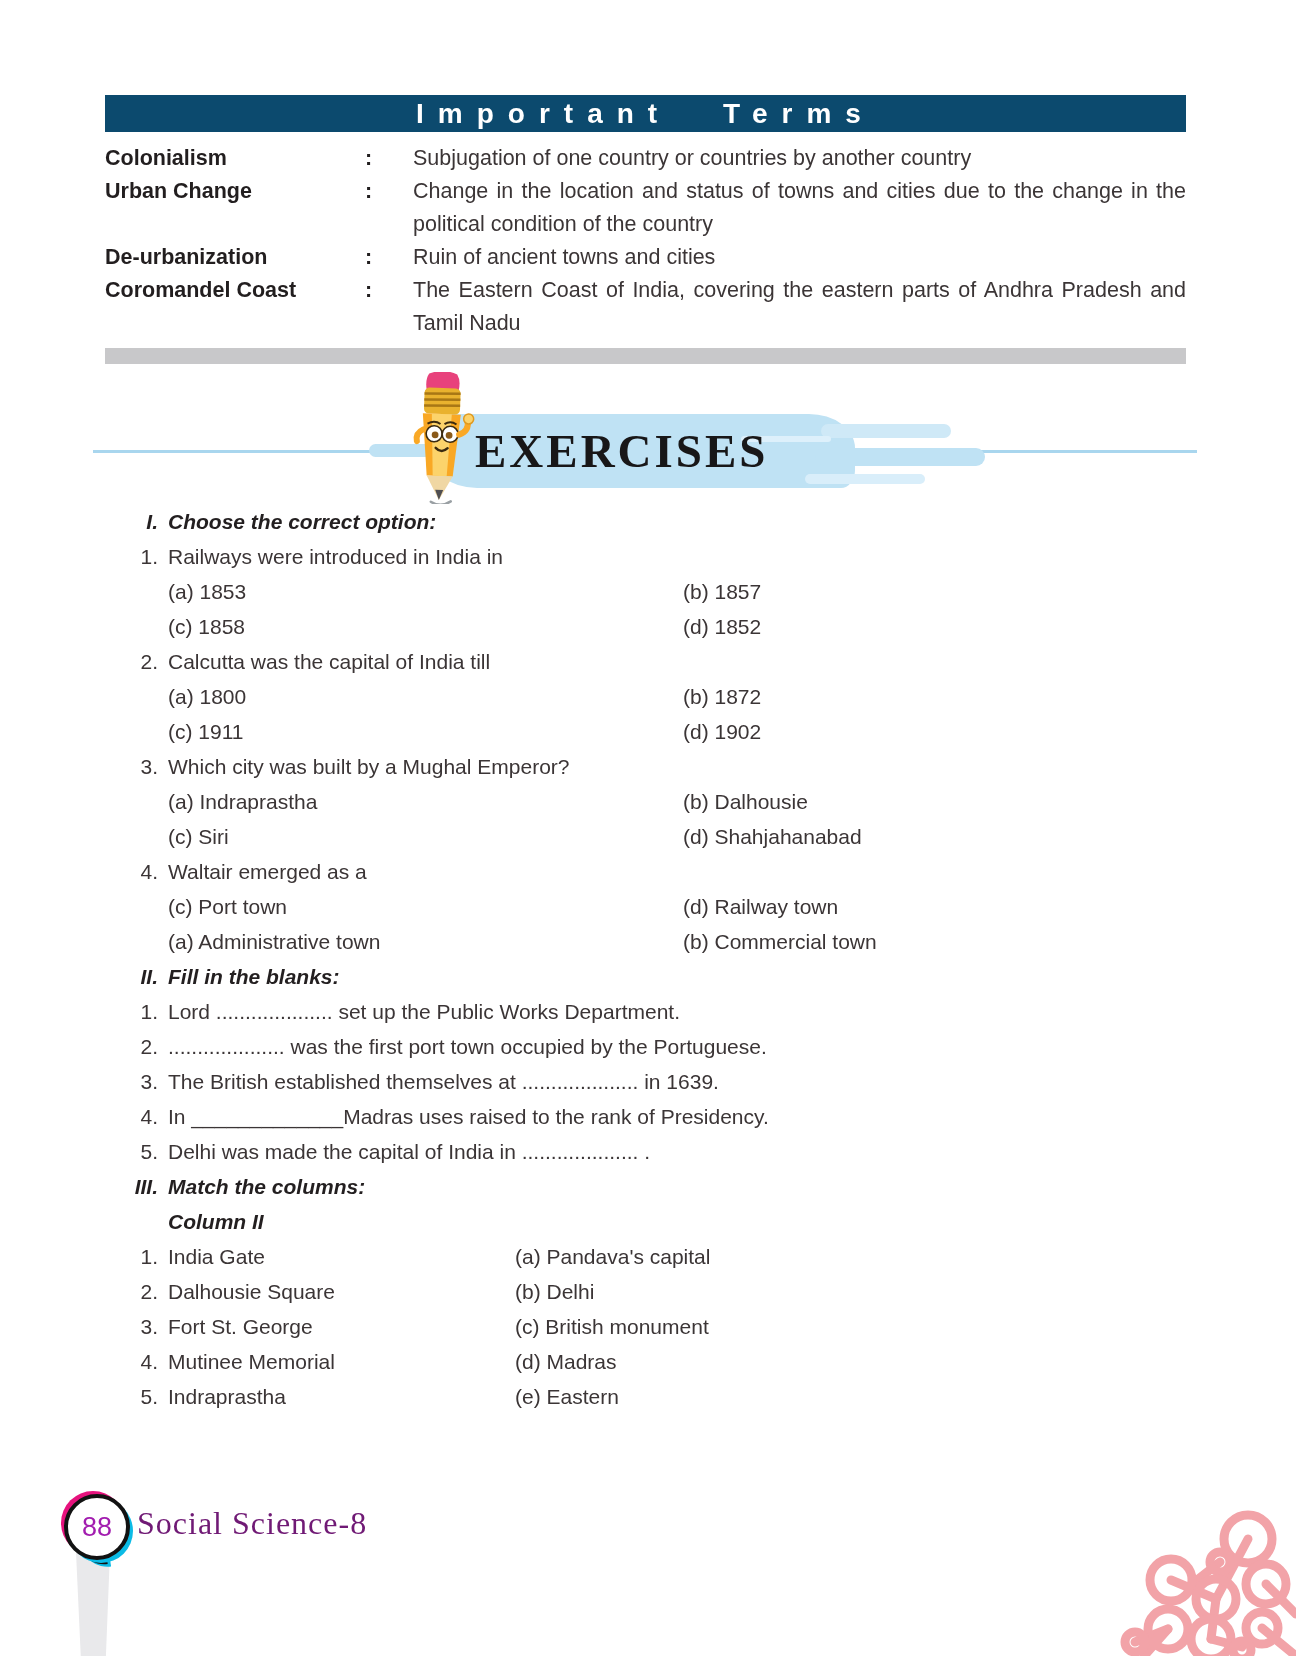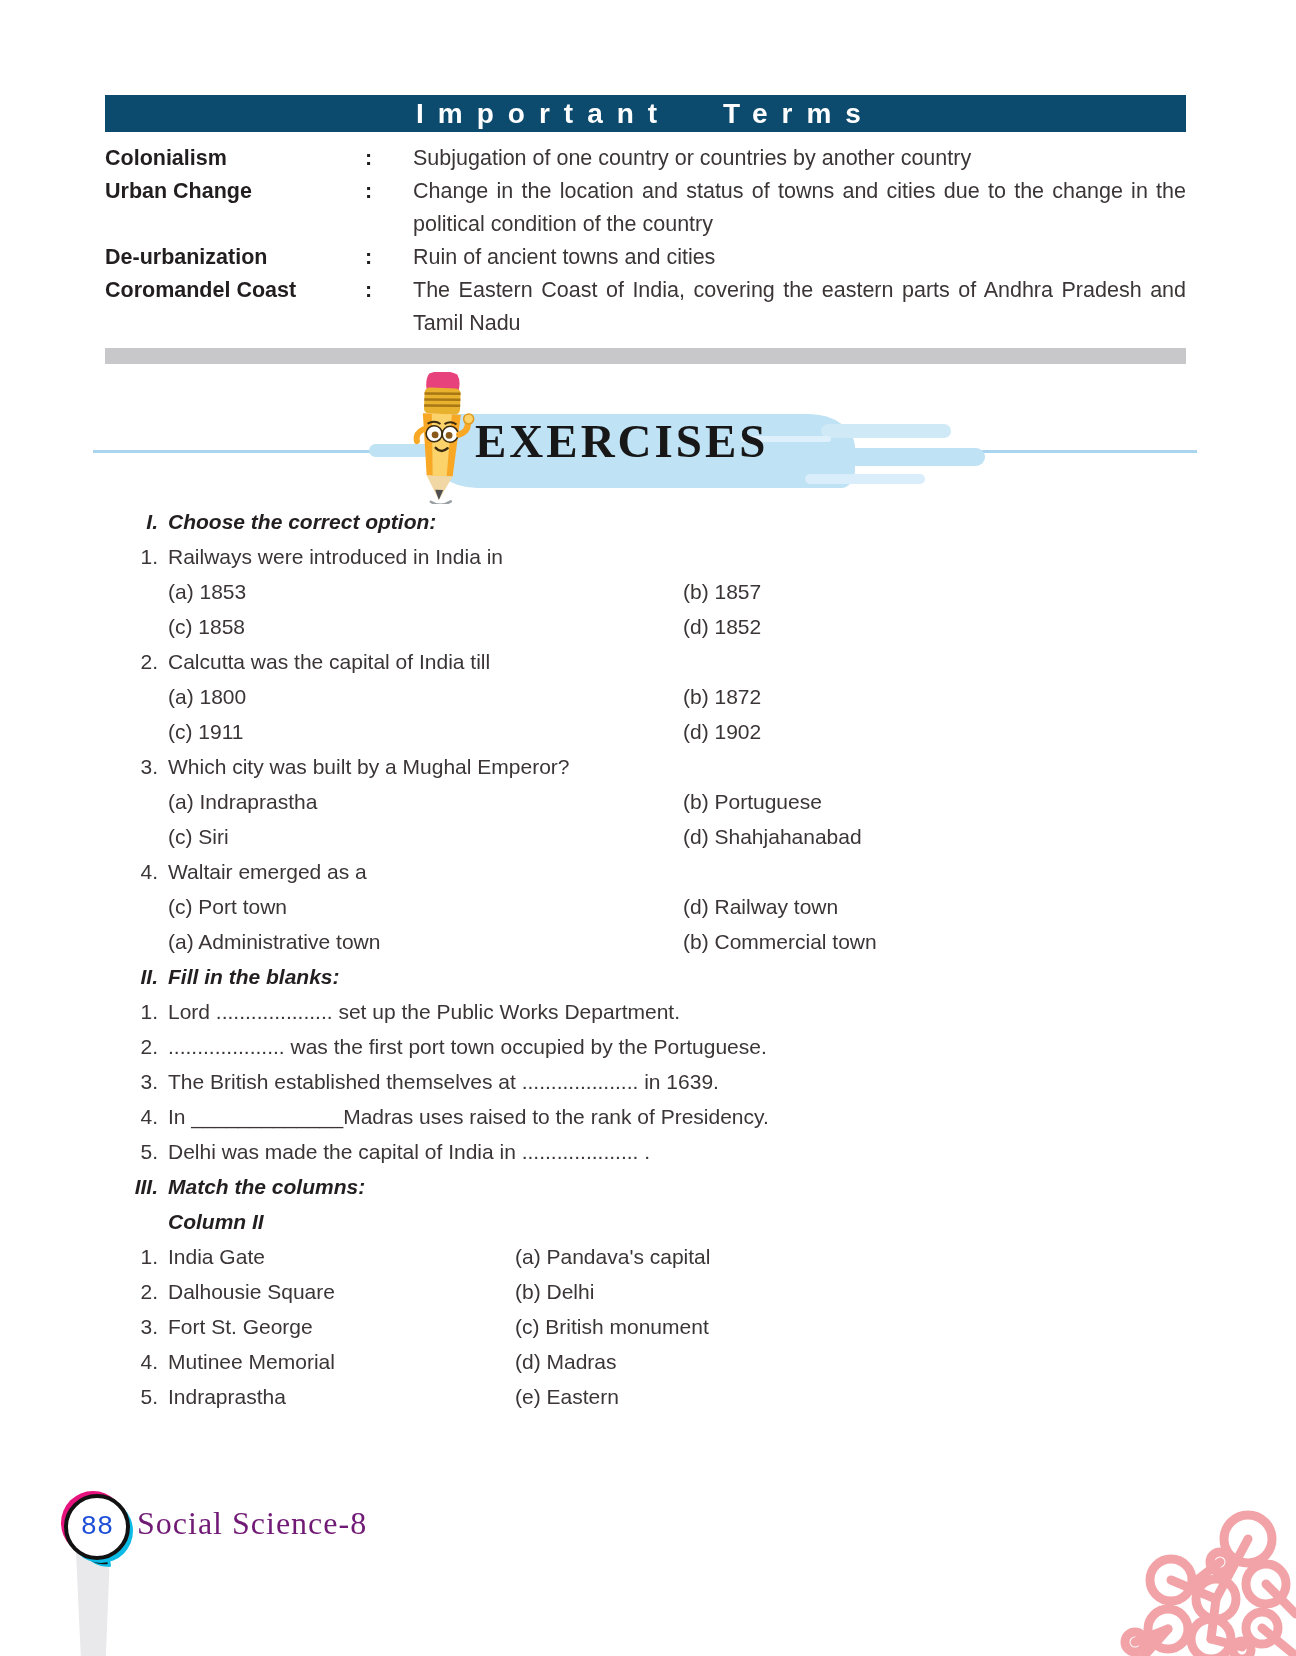--- a/index.html
+++ b/index.html
@@ -23,21 +23,21 @@
   .terms .def { text-align:justify; }
   .gray-bar { margin-top:8px; height:16px; background:#c8c8ca; }
 
   
   .ex-banner { position:relative; height:140px; }
   .blue-line { position:absolute; top:86px; left:-12px; width:1104px; height:3px; background:#a9d6ee; }
   .brush {
     position:absolute; left:322px; top:50px; width:428px; height:74px;
     background:#bfe2f4;
     border-radius: 10px 46px 14px 50px / 26px 34px 18px 38px;
-    display:flex; 
+    display:flex; align-items:center;
   }
   .brush .streak-left  { position:absolute; left:-58px; top:30px; width:76px; height:13px; background:#bfe2f4; border-radius:7px; }
   .brush .streak-r1    { position:absolute; right:-96px; top:10px; width:130px; height:14px; background:#cfe9f7; border-radius:7px; }
   .brush .streak-r2    { position:absolute; right:-130px; top:34px; width:170px; height:18px; background:#bfe2f4; border-radius:9px; }
   .brush .streak-r3    { position:absolute; right:-70px; bottom:4px; width:120px; height:10px; background:#d9eefa; border-radius:5px; }
   .brush .streak-inner { position:absolute; right:24px; top:22px; width:90px; height:6px; background:#ddf0fb; border-radius:3px; }
   .ex-title {
     position:relative; margin-left:48px;
     font-family:"Liberation Serif", serif; font-weight:bold;
     font-size:47px; letter-spacing:3px; color:#181718;
@@ -66,21 +66,21 @@
   }
   .badge-tail {
     position:absolute; left:80px; top:1540px; width:26px; height:26px;
     background:#121212; border-radius:0 0 0 28px; transform:rotate(-8deg); z-index:2;
     box-shadow: 3px 3px 0 #0bbbe6;
   }
   .page-badge {
     position:absolute; left:64px; top:1494px; width:58px; height:58px;
     background:#ffffff; border:4px solid #121212; border-radius:50%;
     display:flex; align-items:center; justify-content:center; z-index:3;
-    font-family:Liberation Mono, monospace; font-size:27px; color:#1d4ed8;
+    font-family:Liberation Sans, sans-serif; font-size:27px; color:#a21caf;
     box-shadow: -4px -4px 0 -1px #e6127d, 4px 4px 0 -1px #0bbbe6;
   }
   .book-title {
     position:absolute; left:137px; top:1505px;
     font-family:"Liberation Serif", serif; font-size:32px; letter-spacing:1px; color:#701a75;
   }
   .corner-decor { position:absolute; right:0; bottom:0; width:232px; height:212px; }
 </style>
 </head>
 <body>
@@ -180,21 +180,21 @@
         <span class="opt-a">(c) 1911</span>
         <span class="opt-b">(d) 1902</span>
       </div>
 
       <div class="row">
         <span class="num">3.</span>
         <span class="qtext">Which city was built by a Mughal Emperor?</span>
       </div>
       <div class="opt-row">
         <span class="opt-a">(a) Indraprastha</span>
-        <span class="opt-b">(b) Portuguese</span>
+        <span class="opt-b">(b) Dalhousie</span>
       </div>
       <div class="opt-row">
         <span class="opt-a">(c) Siri</span>
         <span class="opt-b">(d) Shahjahanabad</span>
       </div>
 
       <div class="row">
         <span class="num">4.</span>
         <span class="qtext">Waltair emerged as a</span>
       </div>

